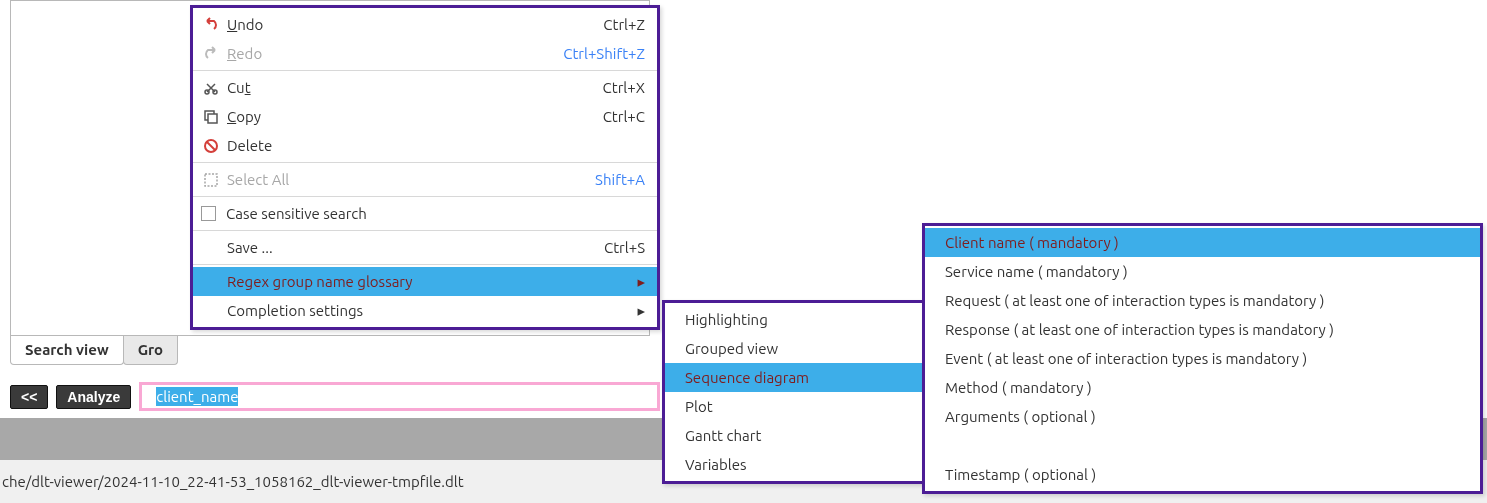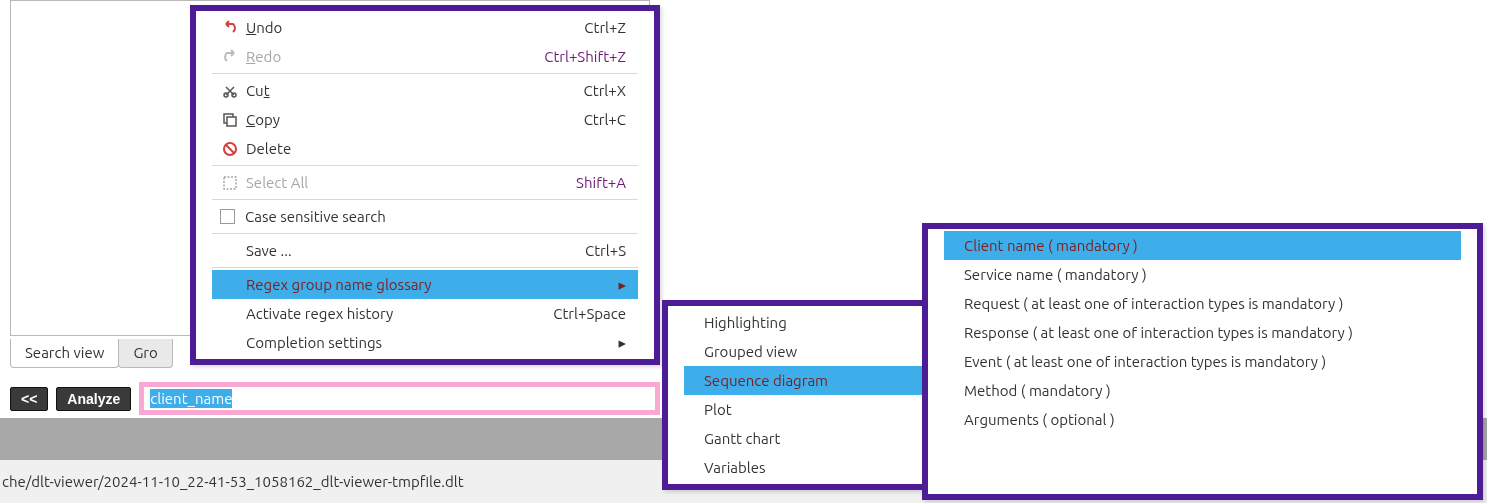--- a/index.html
+++ b/index.html
@@ -21,21 +21,22 @@
     height: 336px;
     border: 1px solid #b8b8b8;
     background: #fff;
   }
   .tabs {
     position: absolute;
     left: 10px;
     top: 336px;
     height: 32px;
     display: flex;
-    align-items: flex-end;
+    align-items: flex-start;
+    font-weight: bold;
   }
   .tab {
     padding: 5px 14px 6px 14px;
     border: 1px solid #b8b8b8;
     border-top: none;
     background: #e9e9e9;
     color: #333;
     font-size: 15px;
     margin-right: -1px;
     border-bottom-left-radius: 4px;
@@ -59,22 +60,22 @@
     color: #fff;
     border: 1px solid #111;
     padding: 3px 10px;
     font-size: 14px;
     font-weight: 600;
     border-radius: 2px;
     cursor: pointer;
   }
   .regex-input {
     flex: 1 1 auto;
-    border: 5px solid #f9a8d4;
-    padding: 3px 6px;
+    border: 3px solid #f9a8d4;
+    padding: 3px 14px;
     font-size: 15px;
     color: #fff;
     background: #fff;
   }
   .regex-input .sel {
     background: #3daee9;
     color: #fff;
     padding: 1px 0;
   }
   .dark-bar {
@@ -96,23 +97,23 @@
     align-items: center;
     padding-left: 2px;
     color: #333;
     font-size: 15px;
   }
 
   
   .menu {
     position: absolute;
     background: #fff;
-    border: 6px solid #4c1d95;
+    border: 3px solid #4c1d95;
     box-shadow: 2px 2px 4px rgba(0,0,0,0.15);
-    padding: 2px 16px;
+    padding: 2px 0;
     font-size: 15px;
   }
   .menu .item {
     display: flex;
     align-items: center;
     padding: 4px 12px 4px 8px;
     min-height: 29px;
     white-space: nowrap;
     cursor: pointer;
   }
@@ -141,21 +142,21 @@
   }
   .menu .ico svg { width: 16px; height: 16px; }
   .menu .lbl { flex: 1 1 auto; }
   .menu .lbl u { text-decoration: underline; }
   .menu .accel {
     margin-left: 40px;
     color: inherit;
     text-align: right;
     min-width: 90px;
   }
-  .menu .item.disabled .accel { color: #701a75; }
+  .menu .item.disabled .accel { color: #3b82f6; }
   .menu .sub-arrow {
     margin-left: 20px;
     width: 10px;
     flex: 0 0 10px;
     text-align: right;
   }
   .menu .checkbox {
     width: 15px;
     height: 15px;
     border: 1px solid #999;
@@ -265,25 +266,20 @@
       <span class="accel">Ctrl+S</span>
     </div>
     <div class="sep"></div>
     <div class="item highlight">
       <span class="ico"></span>
       <span class="lbl">Regex group name glossary</span>
       <span class="sub-arrow">▸</span>
     </div>
     <div class="item">
       <span class="ico"></span>
-      <span class="lbl">Activate regex history</span>
-      <span class="accel">Ctrl+Space</span>
-    </div>
-    <div class="item">
-      <span class="ico"></span>
       <span class="lbl">Completion settings</span>
       <span class="sub-arrow">▸</span>
     </div>
   </div>
 
 <div class="menu menu2" id="menu2">
     <div class="item">
       <span class="ico" style="width: 6px; flex: 0 0 6px;"></span>
       <span class="lbl">Highlighting</span>
       <span class="sub-arrow">▸</span>
@@ -342,14 +338,15 @@
     </div>
     <div class="item">
       <span class="ico" style="width: 6px; flex: 0 0 6px;"></span>
       <span class="lbl">Arguments ( optional )</span>
     </div>
     <div class="item">
       <span class="ico" style="width: 6px; flex: 0 0 6px;"></span>
     </div>
     <div class="item">
       <span class="ico" style="width: 6px; flex: 0 0 6px;"></span>
+      <span class="lbl">Timestamp ( optional )</span>
     </div>
   </div>
 
 </body></html>

